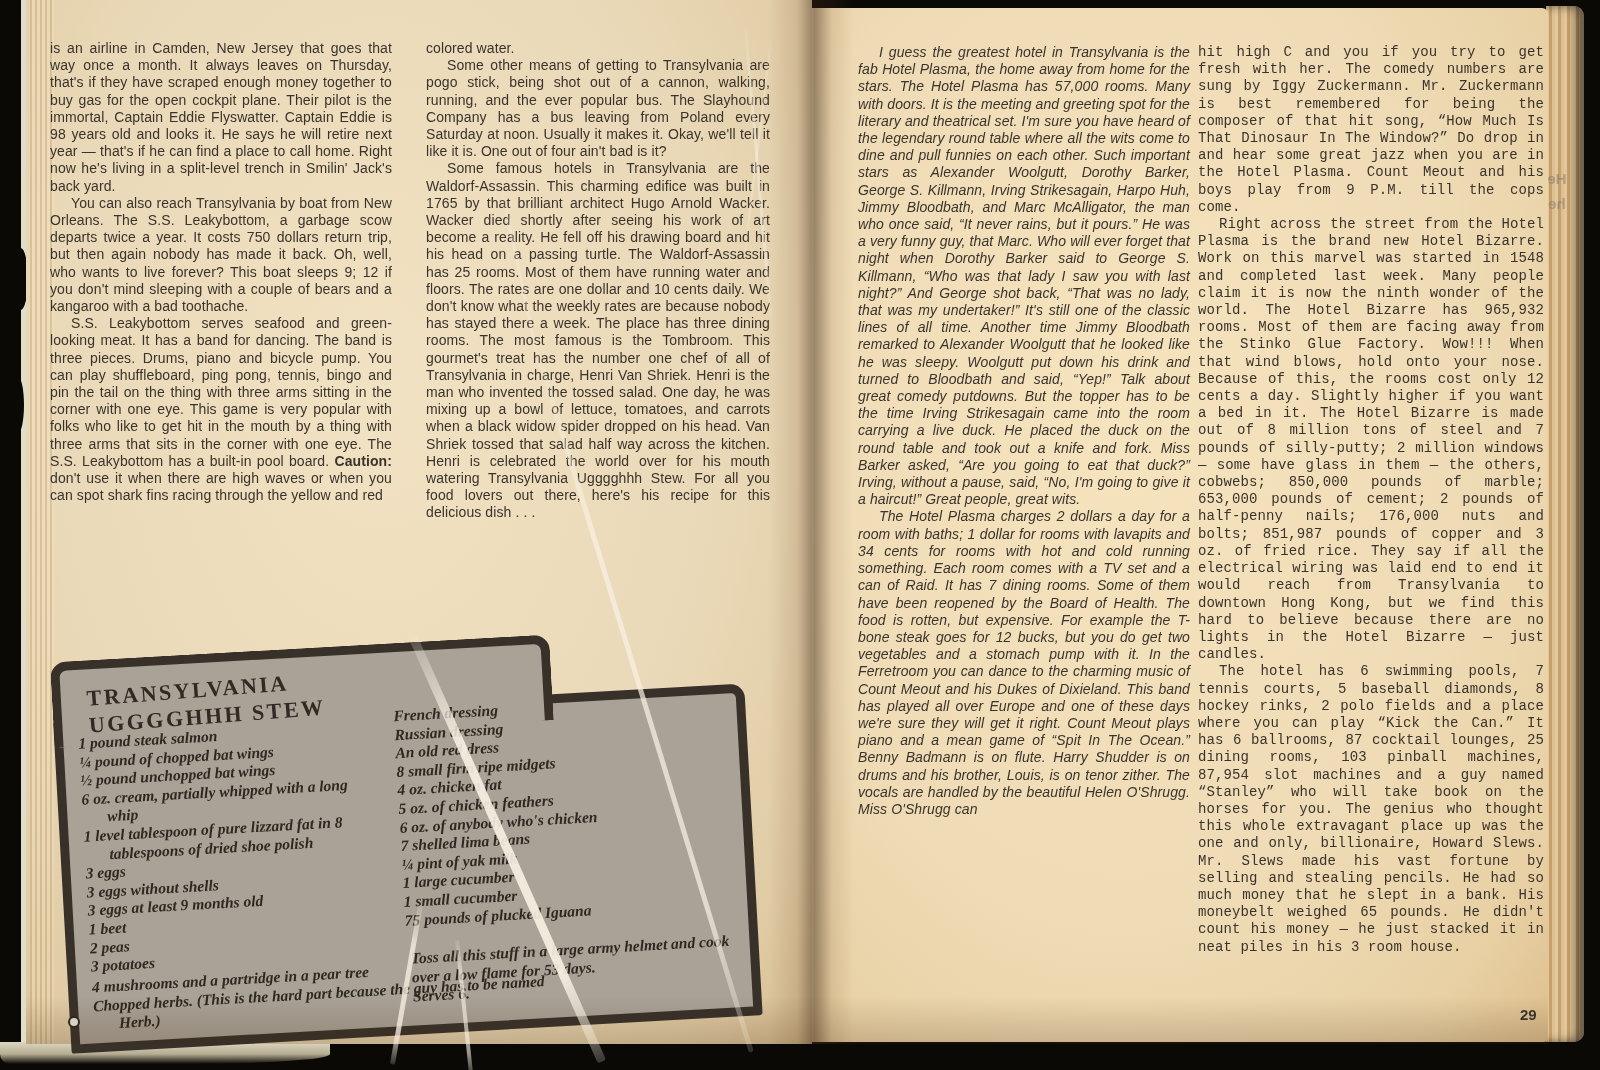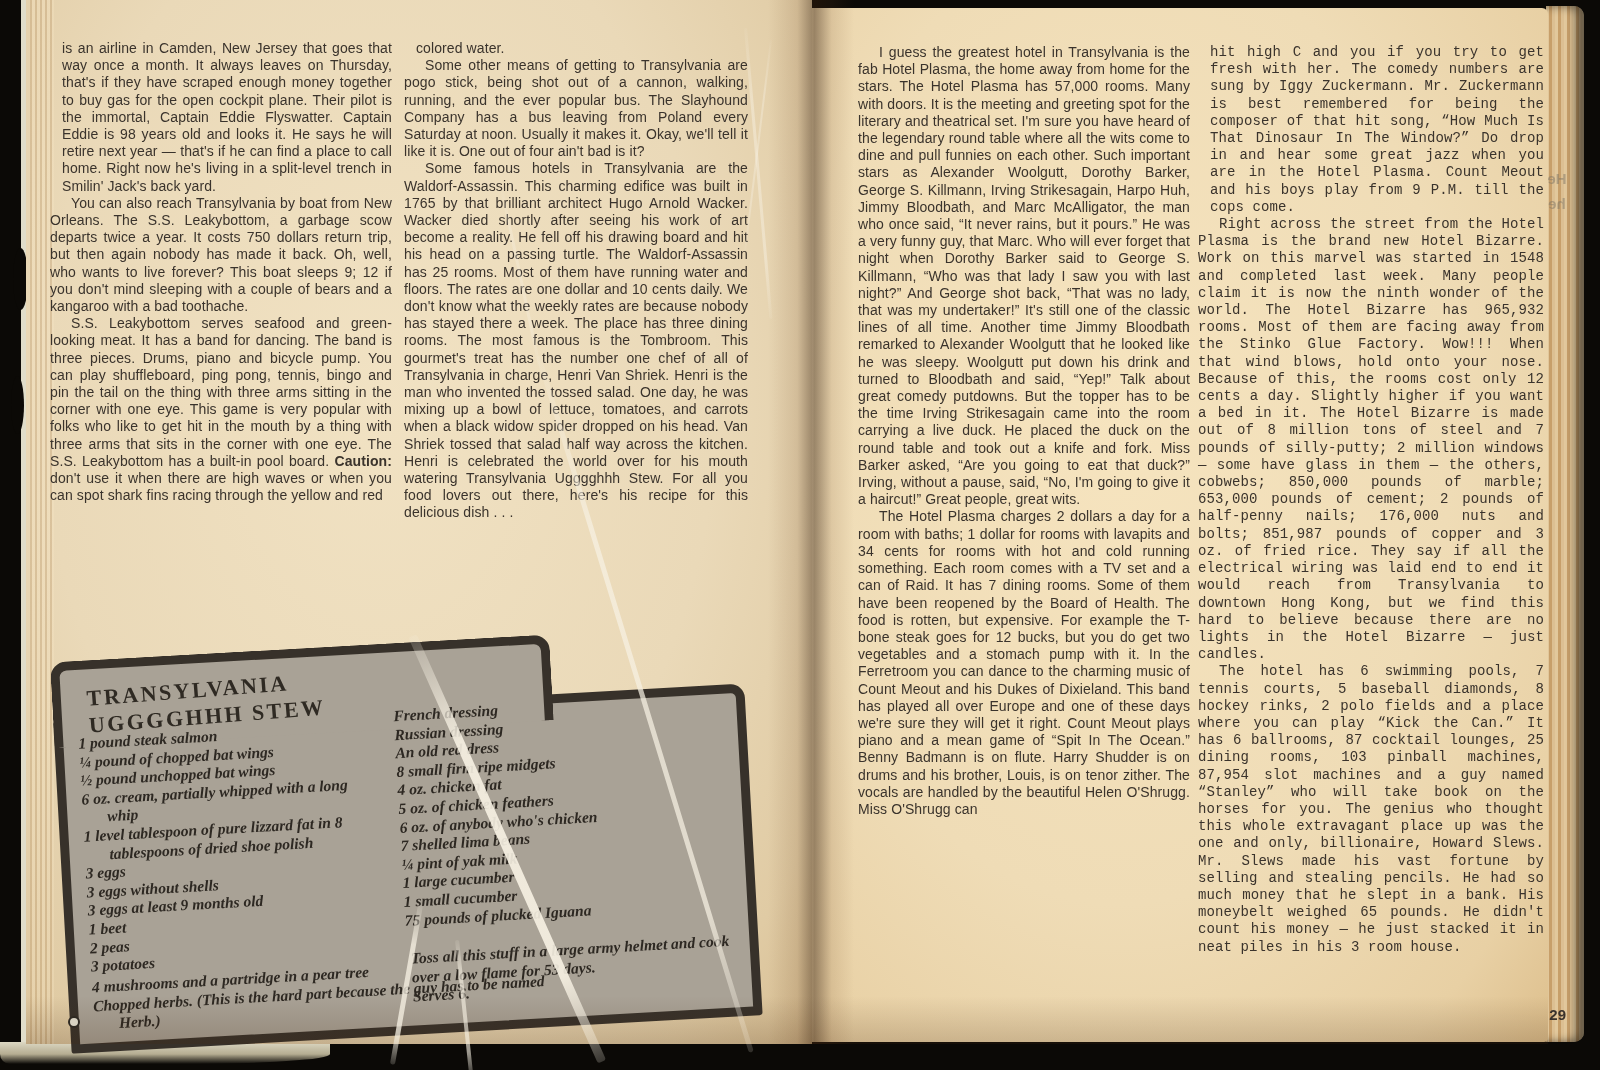--- a/index.html
+++ b/index.html
@@ -50,24 +50,24 @@
   .page-shade-bottom{
     position:absolute;left:26px;top:996px;width:1522px;height:48px;
     background:linear-gradient(180deg, rgba(70,40,15,0), rgba(70,40,15,.2));
   }
   
   .col{
     position:absolute;font-size:14px;line-height:17.2px;color:var(--text-color,#3a332c);
     text-align:justify;letter-spacing:.1px;
   }
   .col p{margin:0;text-indent:1.5em;}
-  .col p.flush{text-indent:0;margin-left:12px;}
+  .col p.flush{text-indent:0;}
   #col1{left:50px;top:40px;width:342px;}
-  #col2{left:404px;top:40px;width:344px;}
-  #col3{left:858px;top:44px;width:332px;}
+  #col2{left:426px;top:40px;width:344px;}
+  #col3{left:858px;top:44px;width:332px;font-style:italic;}
   #col4{left:1198px;top:44px;width:346px;font-family:Liberation Mono, monospace;}
   
   .recipe-card{
     position:absolute;left:52px;top:660px;width:692px;height:392px;
     transform:rotate(-3.2deg);transform-origin:40px 40px;
   }
   .card-tab{
     position:absolute;left:0;top:0;width:500px;height:86px;
     background:var(--card-bg,#a9a296);
     border:9px solid var(--card-border,#37312a);border-bottom:none;
@@ -117,21 +117,21 @@
   #creaseD{left:770px;top:40px;width:2px;height:212px;transform:rotate(7deg);opacity:.4;}
   #creaseE{left:418px;top:905px;width:5px;height:162px;transform:rotate(10deg);opacity:.85;}
   #creaseF{left:455px;top:940px;width:4px;height:140px;transform:rotate(-6deg);opacity:.7;}
   
   .bleed{
     position:absolute;left:1536px;top:166px;width:42px;z-index:3;
     color:rgba(125,118,102,.5);font-size:15px;font-weight:bold;line-height:25px;
     transform:scaleX(-1);text-align:center;
   }
   .pageno{
-    position:absolute;left:1520px;top:1006px;width:46px;text-align:right;z-index:3;
+    position:absolute;left:1520px;top:1006px;width:46px;z-index:3;
     font-size:15px;font-weight:bold;color:var(--text-color,#3a332c);
   }
 </style>
 </head>
 <body>
 
 <div class="edge-left"></div>
 <div class="notch n1"></div>
 <div class="notch n2"></div>
 <div class="edge-right"></div>

